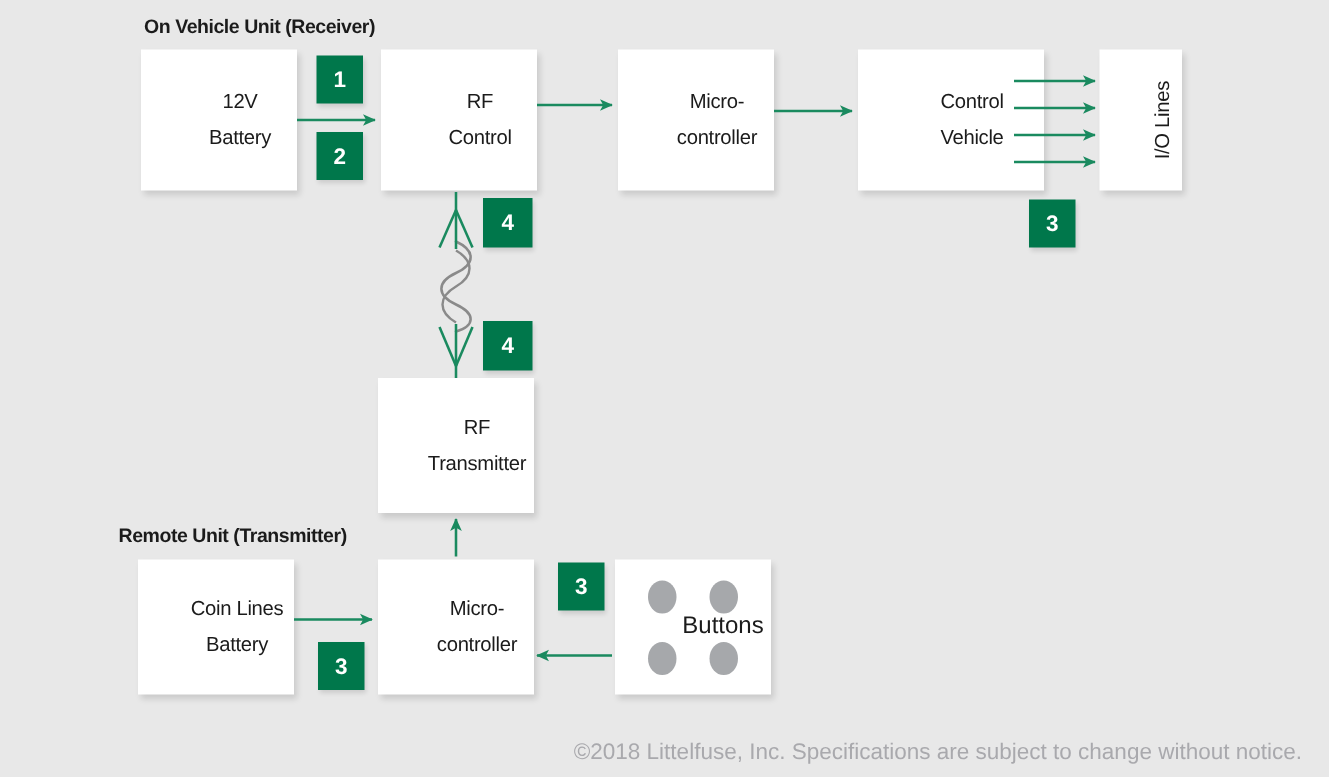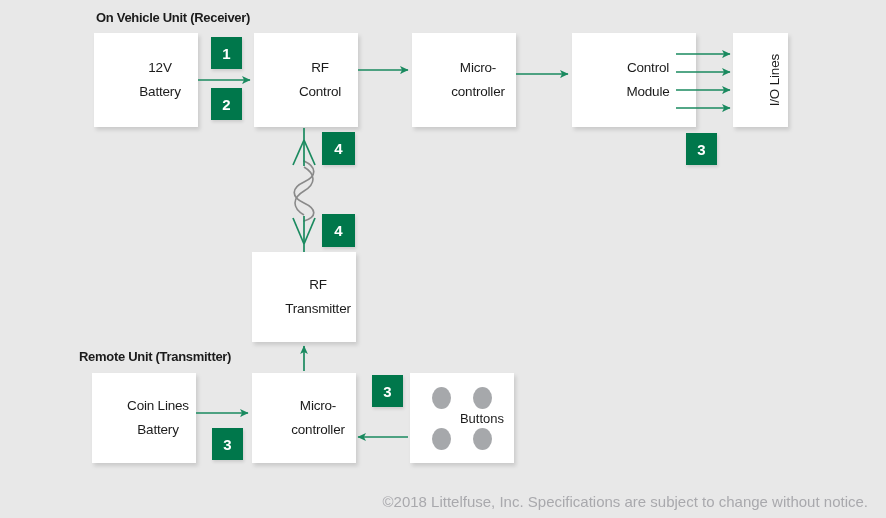--- a/index.html
+++ b/index.html
@@ -85,21 +85,21 @@
   .dot {
     position: absolute;
     width: 19px;
     height: 22px;
     border-radius: 50%;
     background: #a6a8ab;
   }
   .btn-label {
     position: relative;
     z-index: 2;
-    font-size: 13px;
+    font-size: 16px;
     color: #1b1b1b;
     margin-left: 12px;
   }
 
   
   #wires {
     position: absolute;
     left: 0;
     top: 0;
     width: 886px;
@@ -137,21 +137,21 @@
     <div class="line">Control</div>
   </div>
 
   <div class="block" style="left:412px; top:33px; width:104px; height:94px;">
     <div class="line">Micro-</div>
     <div class="line">controller</div>
   </div>
 
   <div class="block" style="left:572px; top:33px; width:124px; height:94px;">
     <div class="line">Control</div>
-    <div class="line">Module</div>
+    <div class="line">Vehicle</div>
   </div>
 
   <div class="block vertical" style="left:733px; top:33px; width:55px; height:94px;">
     <div class="line">I/O Lines</div>
   </div>
 
   <div class="block" style="left:252px; top:252px; width:104px; height:90px;">
     <div class="line">RF</div>
     <div class="line">Transmitter</div>
   </div>

